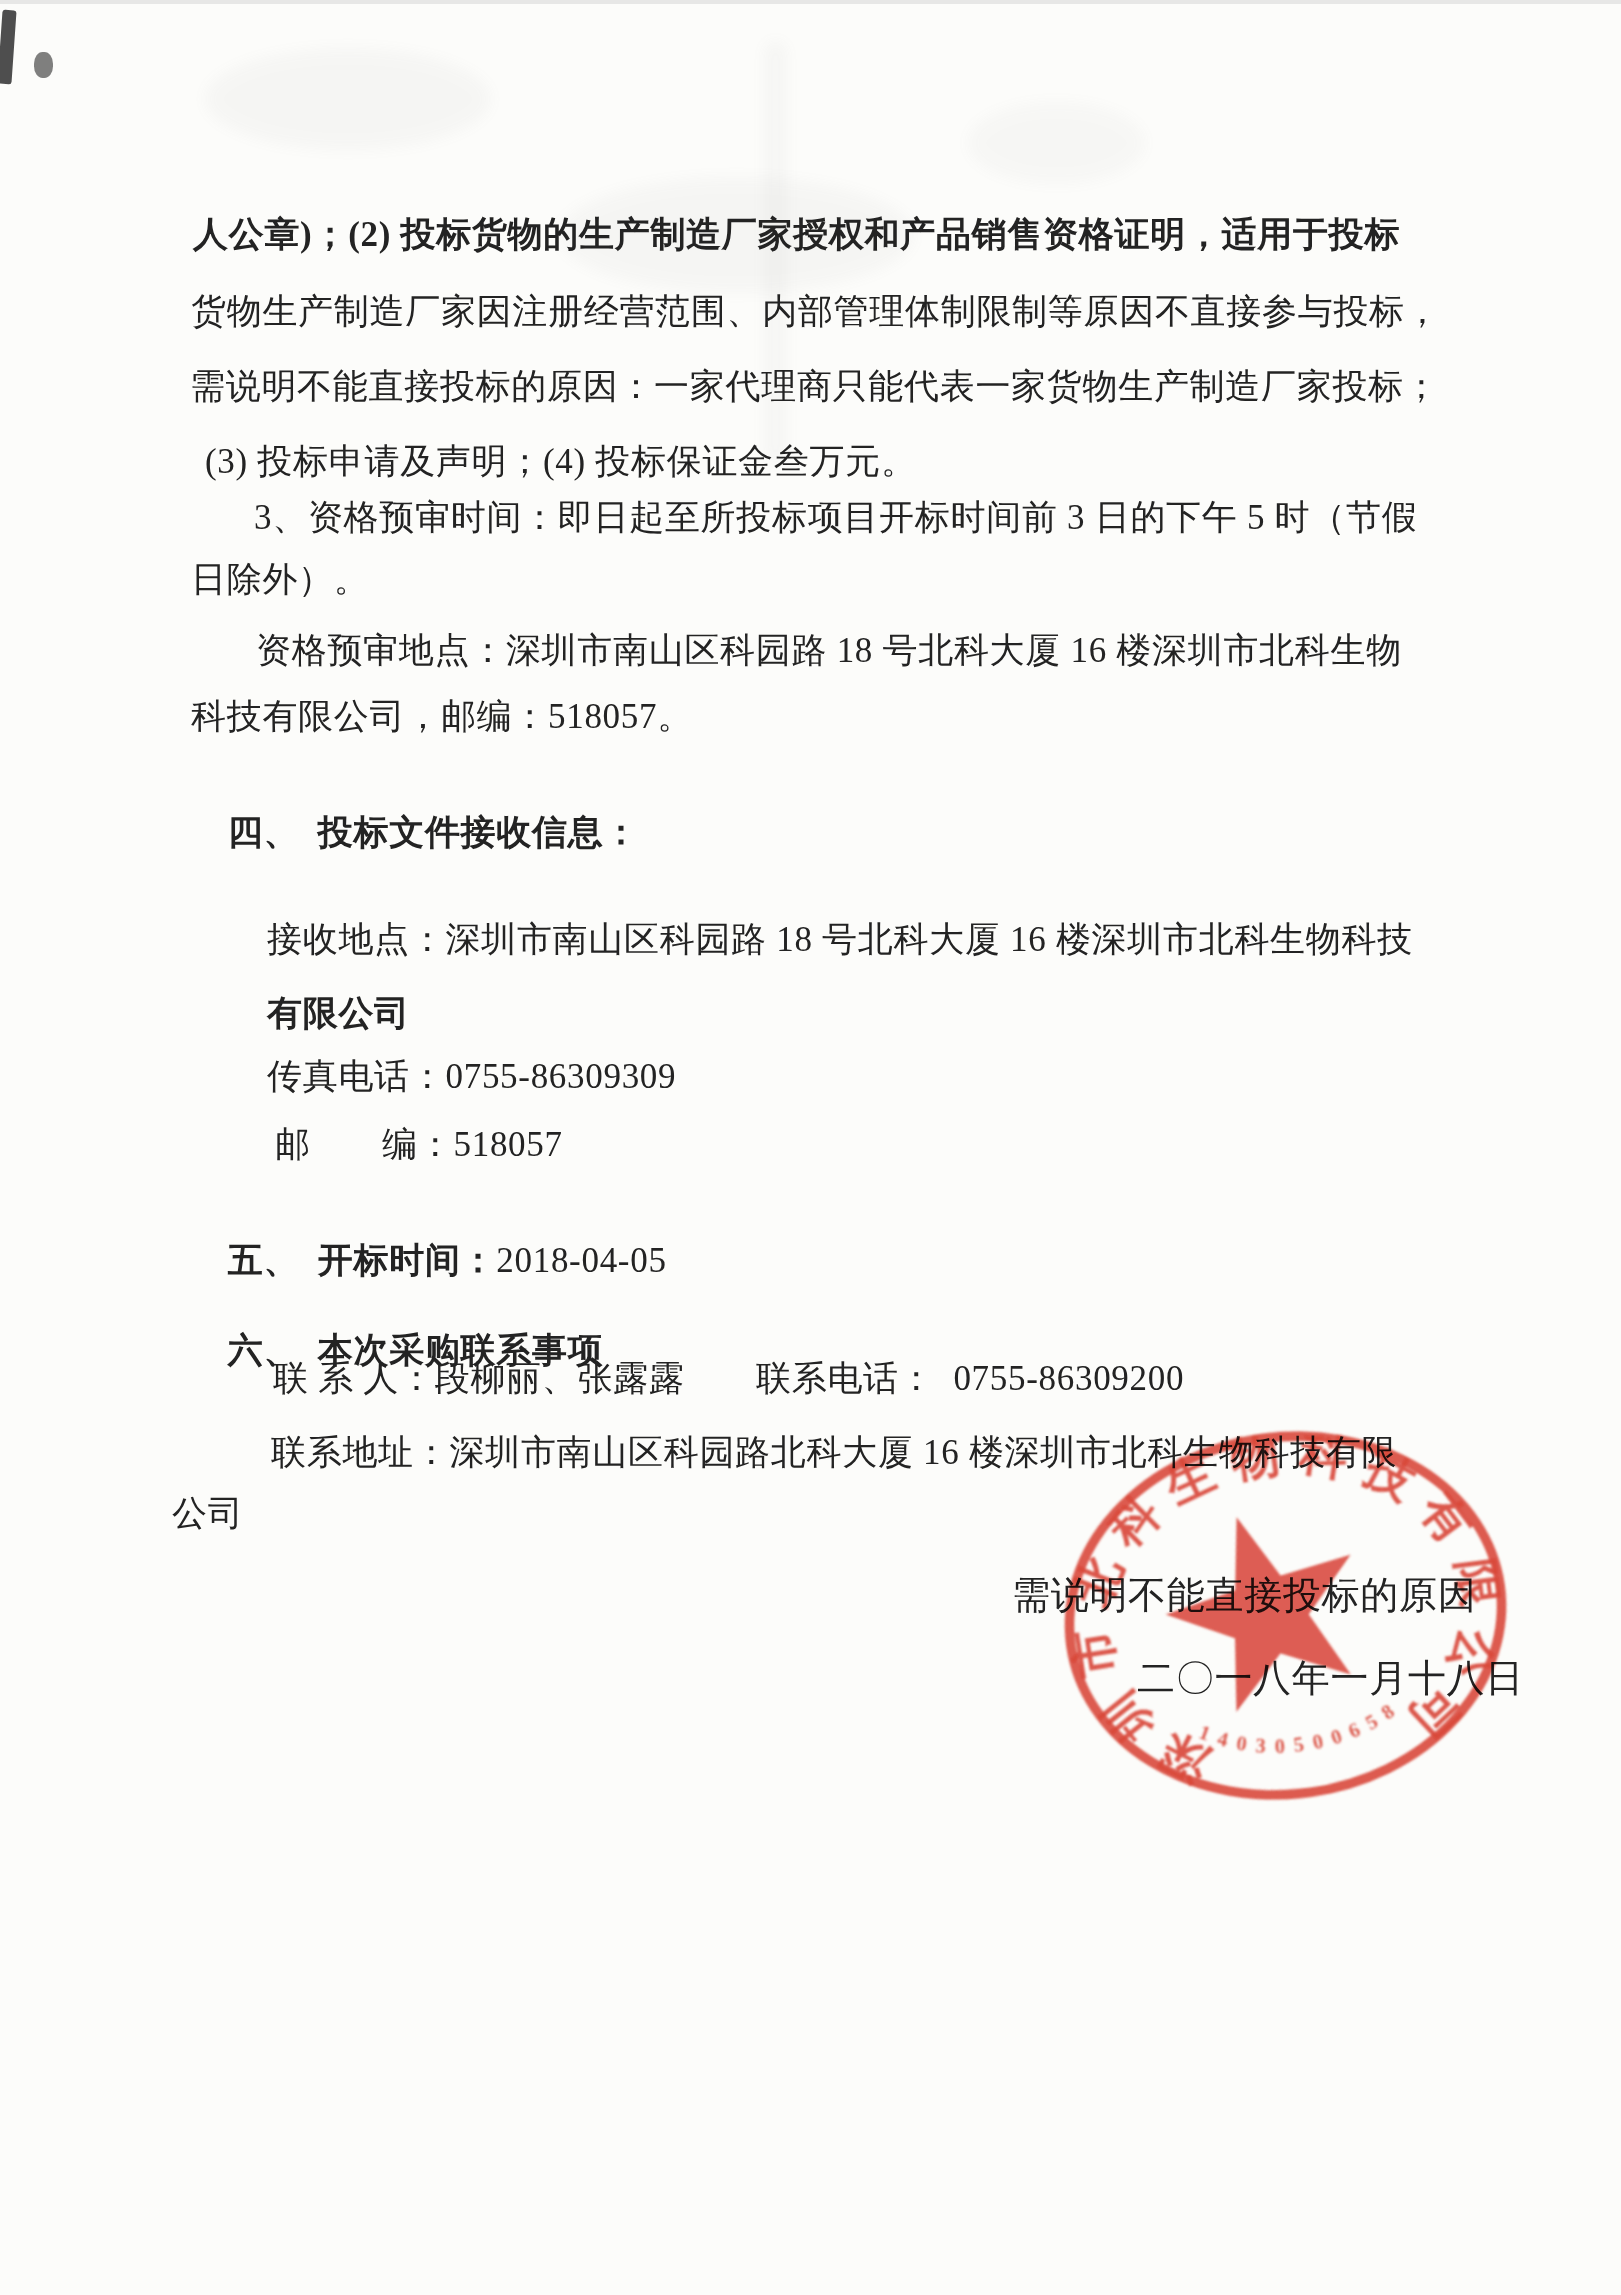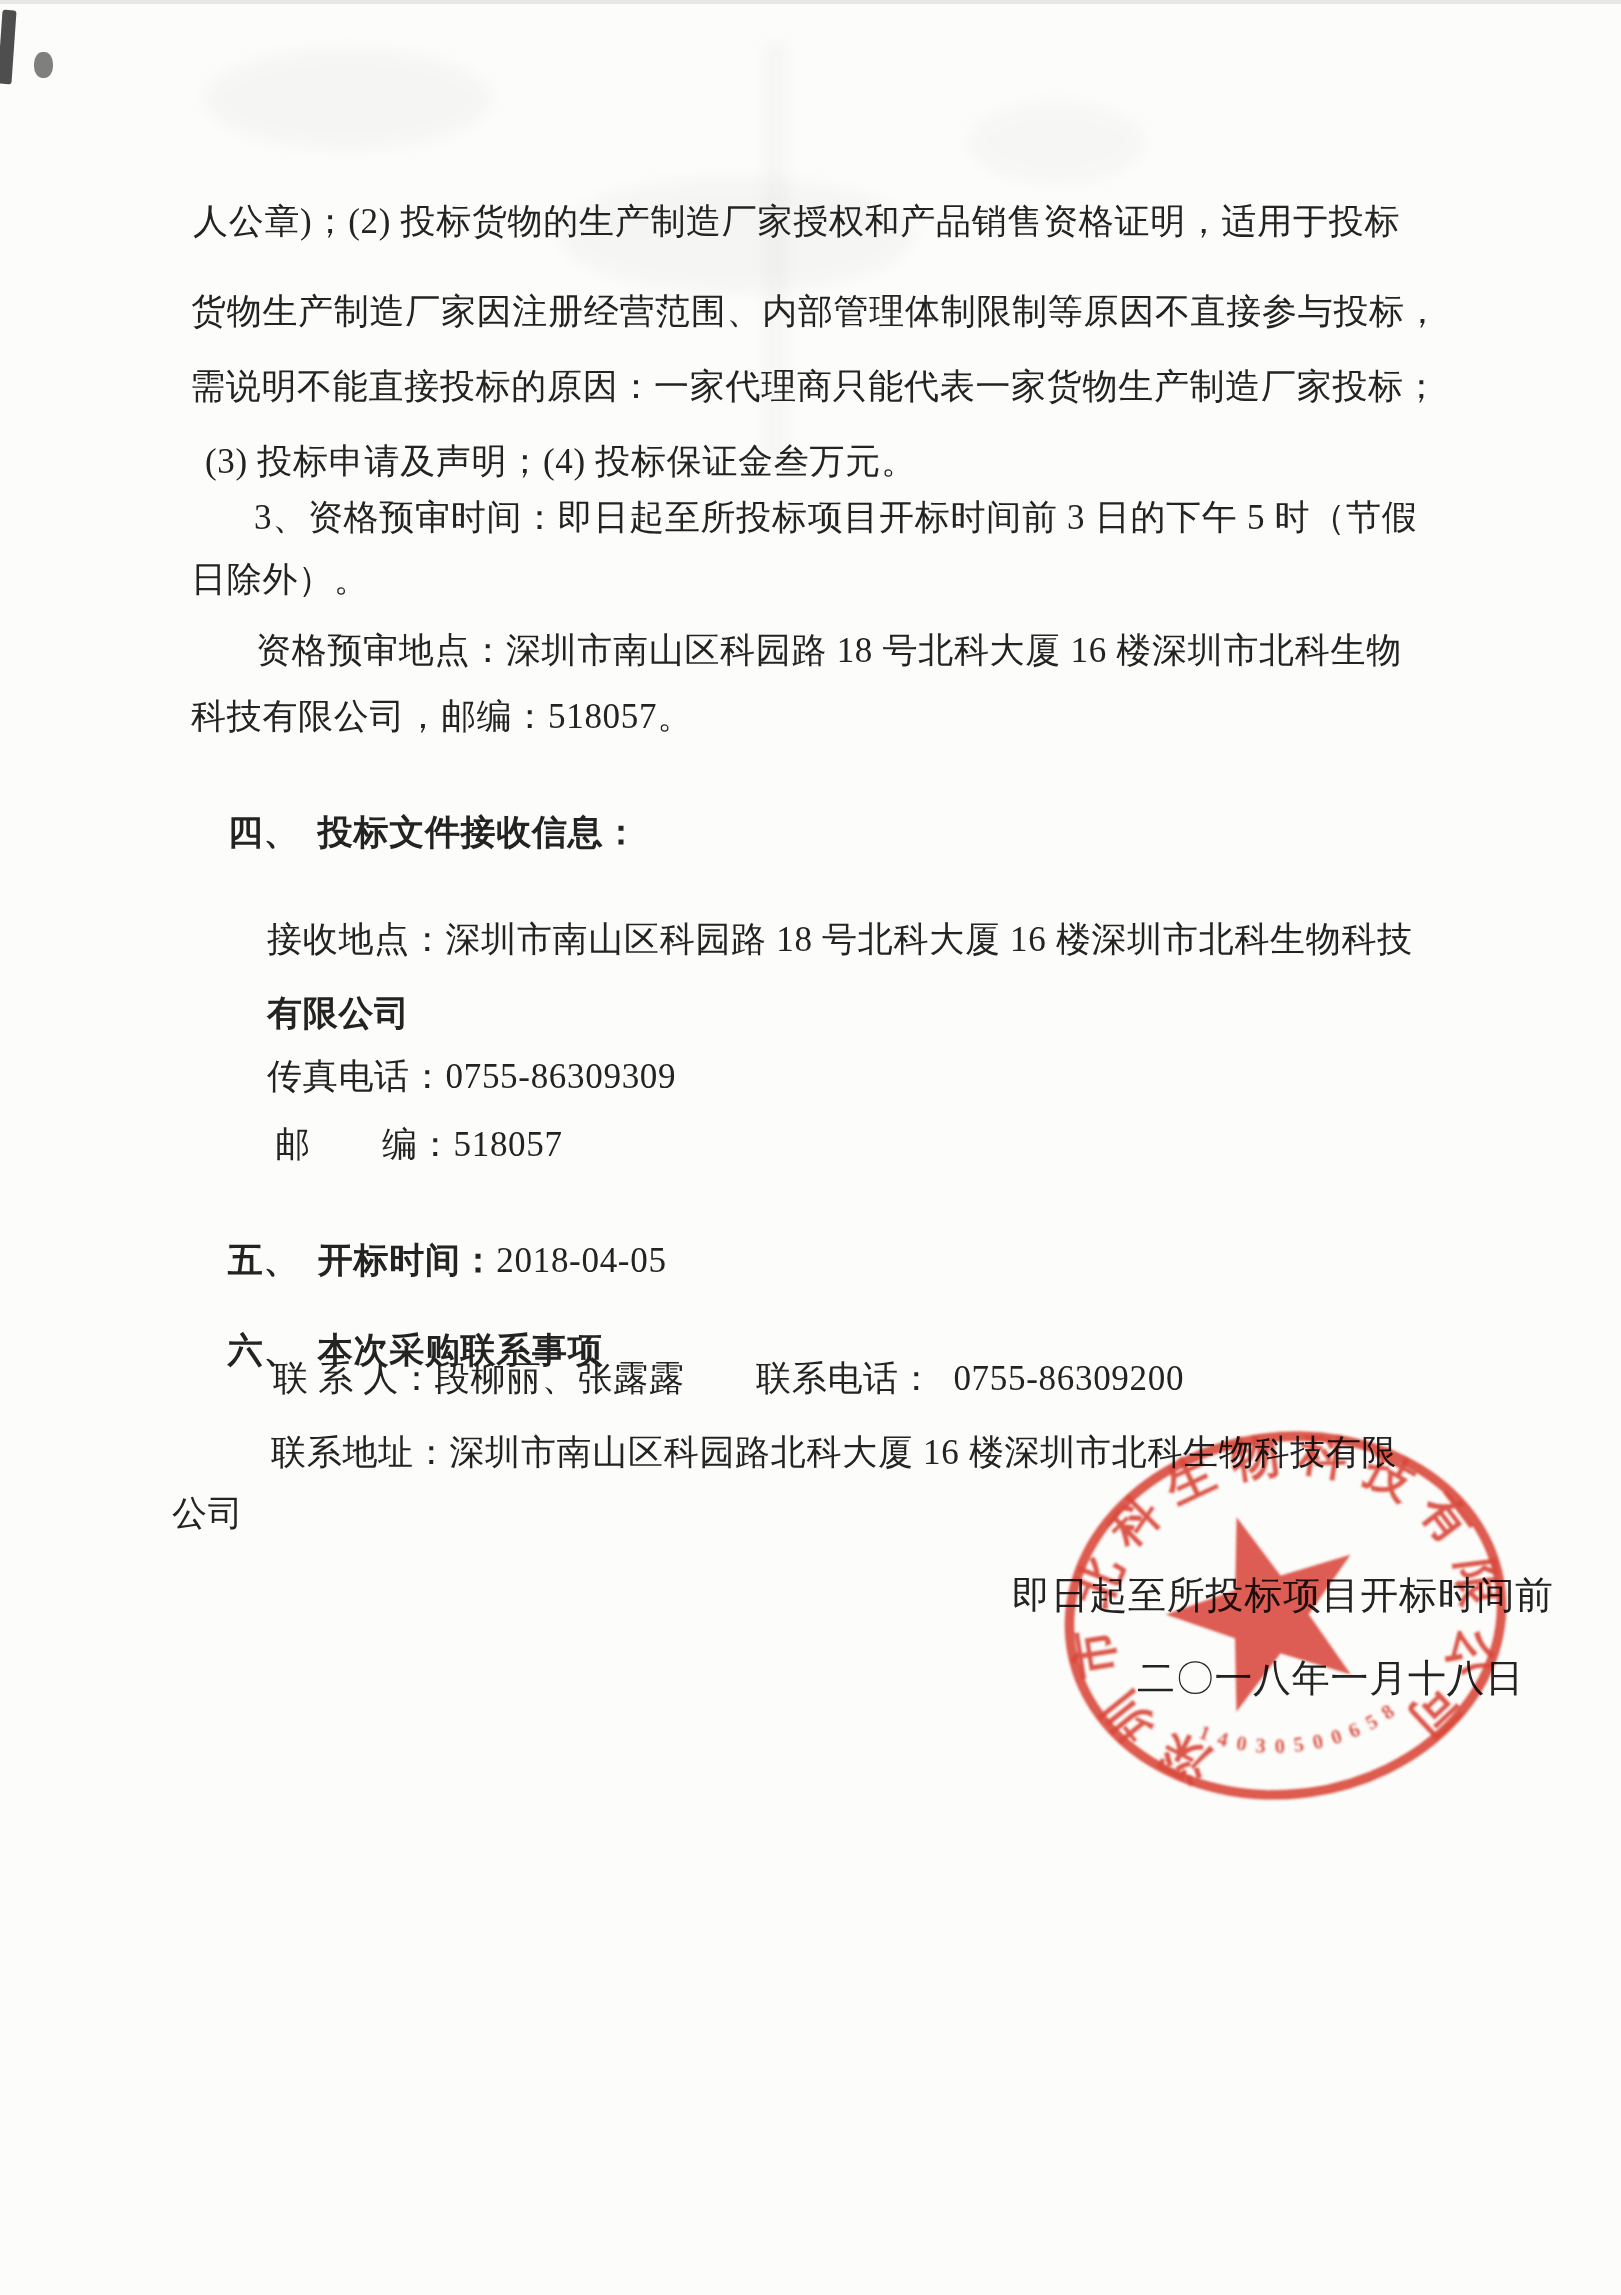--- a/index.html
+++ b/index.html
@@ -43,21 +43,21 @@
 <div class="page">
 
   <div class="smudge edge-top"></div>
   <div class="smudge mark1"></div>
   <div class="smudge mark2"></div>
   <div class="smudge smudge-soft ghost1"></div>
   <div class="smudge smudge-soft ghost2"></div>
   <div class="smudge smudge-soft ghost3"></div>
   <div class="smudge smudge-soft ghost4"></div>
 
-  <div class="line" style="top:198px;left:193px;">人公章)；(2) 投标货物的生产制造厂家授权和产品销售资格证明，适用于投标</div>
+  <div class="line" style="top:211px;left:193px;font-weight:bold;">人公章)；(2) 投标货物的生产制造厂家授权和产品销售资格证明，适用于投标</div>
   <div class="line" style="top:288px;left:191px;">货物生产制造厂家因注册经营范围、内部管理体制限制等原因不直接参与投标，</div>
   <div class="line" style="top:363px;left:190px;">需说明不能直接投标的原因：一家代理商只能代表一家货物生产制造厂家投标；</div>
   <div class="line" style="top:438px;left:205px;">(3) 投标申请及声明；(4) 投标保证金叁万元。</div>
 
   <div class="line" style="top:494px;left:254px;">3、资格预审时间：即日起至所投标项目开标时间前 3 日的下午 5 时（节假</div>
   <div class="line" style="top:556px;left:191px;">日除外）。</div>
 
   <div class="line" style="top:627px;left:256px;">资格预审地点：深圳市南山区科园路 18 号北科大厦 16 楼深圳市北科生物</div>
   <div class="line" style="top:693px;left:191px;">科技有限公司，邮编：518057。</div>
 
@@ -75,21 +75,21 @@
   </div>
 
   <div class="line" style="top:1279px;left:190px;">
     <span class="secnum">六、</span><span class="sectitle">本次采购联系事项</span>
   </div>
 
   <div class="line" style="top:1355px;left:273px;">联 系 人：段柳丽、张露露　　联系电话：  0755-86309200</div>
   <div class="line" style="top:1429px;left:271px;">联系地址：深圳市南山区科园路北科大厦 16 楼深圳市北科生物科技有限</div>
   <div class="line" style="top:1490px;left:172px;">公司</div>
 
-  <div class="line sig" style="top:1571px;left:1012px;">即日起至所投标项目开标时间前</div>
+  <div class="line sig" style="top:1571px;left:1012px;">需说明不能直接投标的原因</div>
   <div class="line sig" style="top:1614px;left:1137px;margin-top:40px;">二〇一八年一月十八日</div>
 
   <svg class="seal" width="477" height="409" viewBox="0 0 700 600">
     <defs>
       <filter id="sealsoft" x="-10%" y="-10%" width="120%" height="120%">
         <feGaussianBlur stdDeviation="1.4"></feGaussianBlur>
       </filter>
     </defs>
     <g transform="rotate(-8 350 300)" filter="url(#sealsoft)">
       <ellipse cx="350" cy="300" rx="318" ry="262" fill="none" stroke="#d93a2c" stroke-width="14" opacity="0.9"></ellipse>

